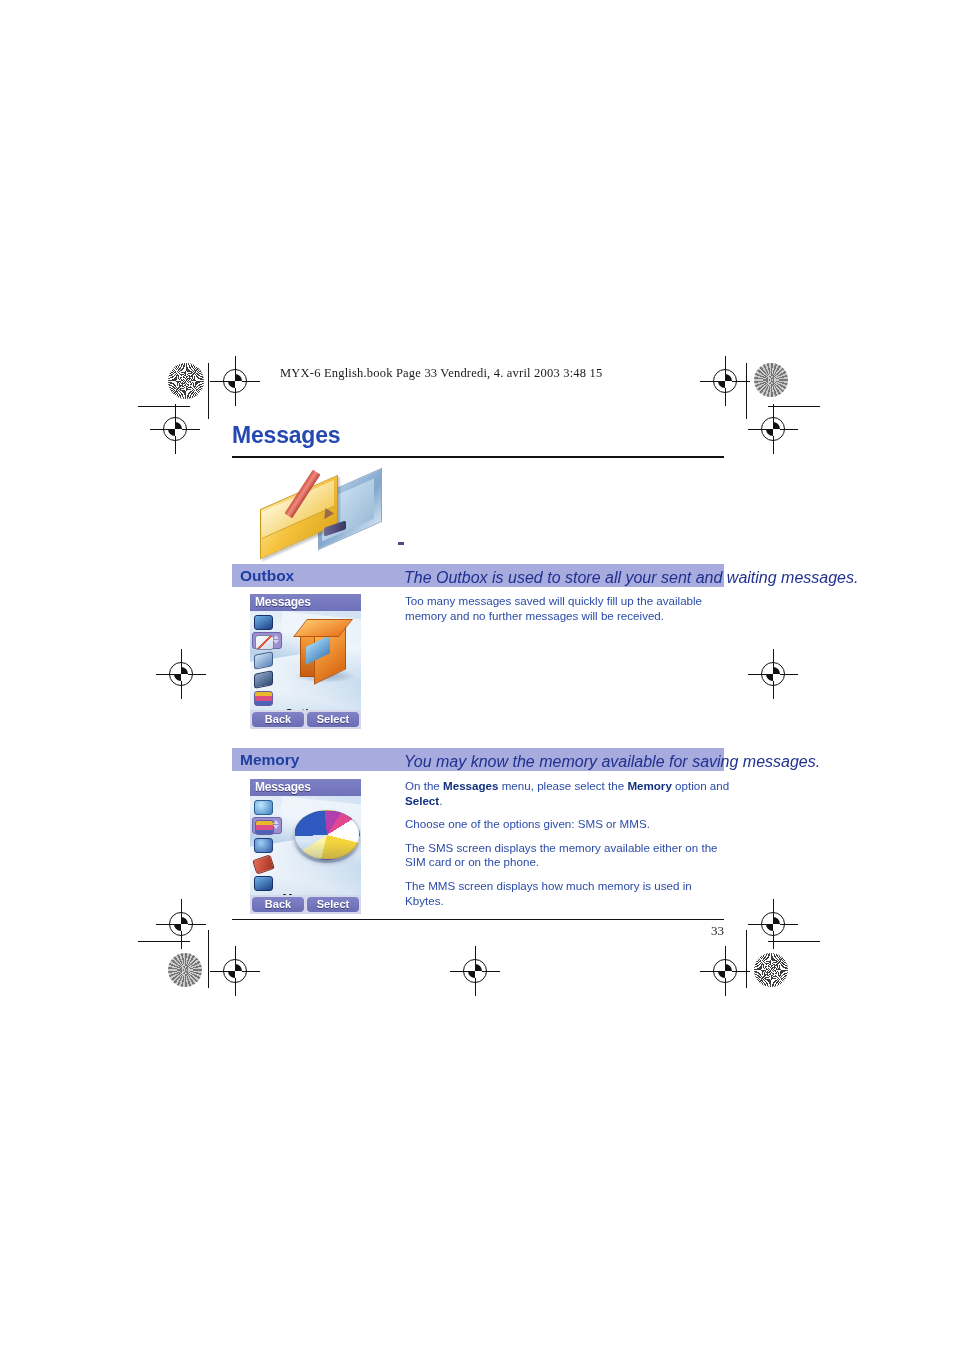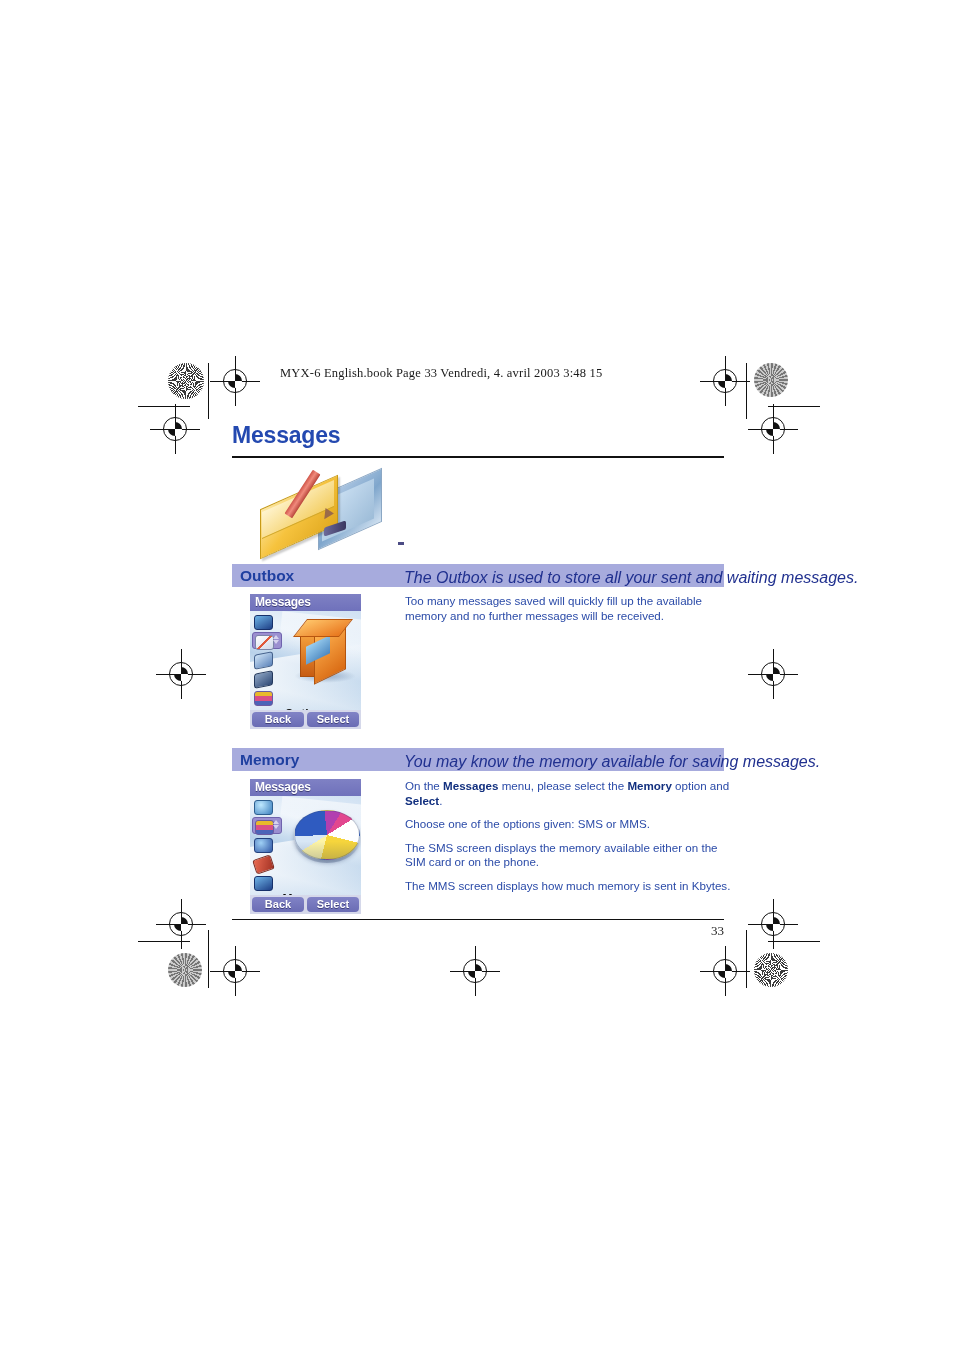--- a/index.html
+++ b/index.html
@@ -622,19 +622,19 @@
     <div class="softkeys">
       <div>Back</div>
       <div>Select</div>
     </div>
   </div>
 
   <div class="copy" style="top:413px;">
     <p>On the <b>Messages</b> menu, please select the <b>Memory</b> option and <b>Select</b>.</p>
     <p>Choose one of the options given: SMS or MMS.</p>
     <p>The SMS screen displays the memory available either on the SIM card or on the phone.</p>
-    <p>The MMS screen displays how much memory is sent in Kbytes.</p>
+    <p>The MMS screen displays how much memory is used in Kbytes.</p>
   </div>
 
   <div class="foot-rule" style="top:553px;"></div>
   <div class="pagenum" style="top:557px;">33</div>
 
 </div>
 
 </body></html>

